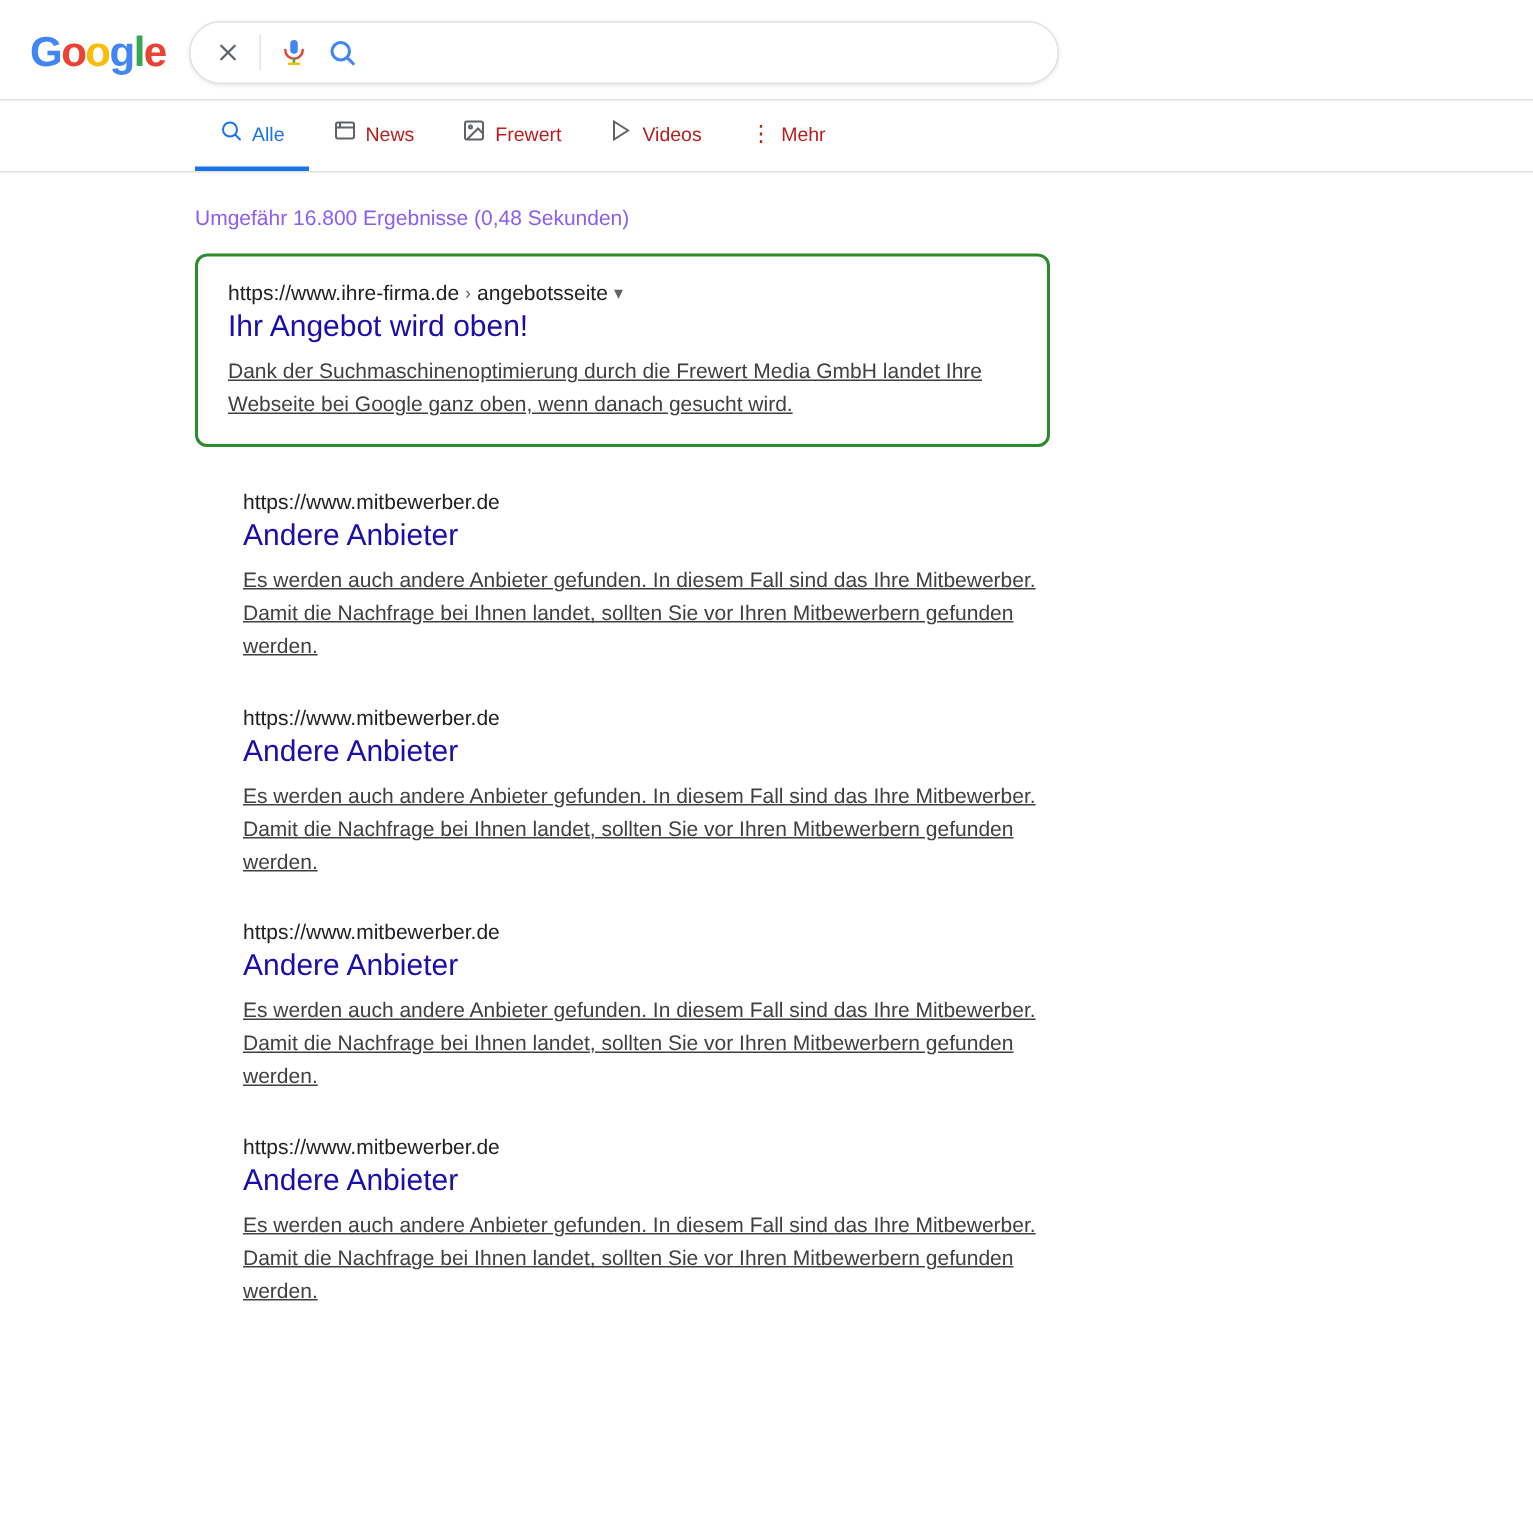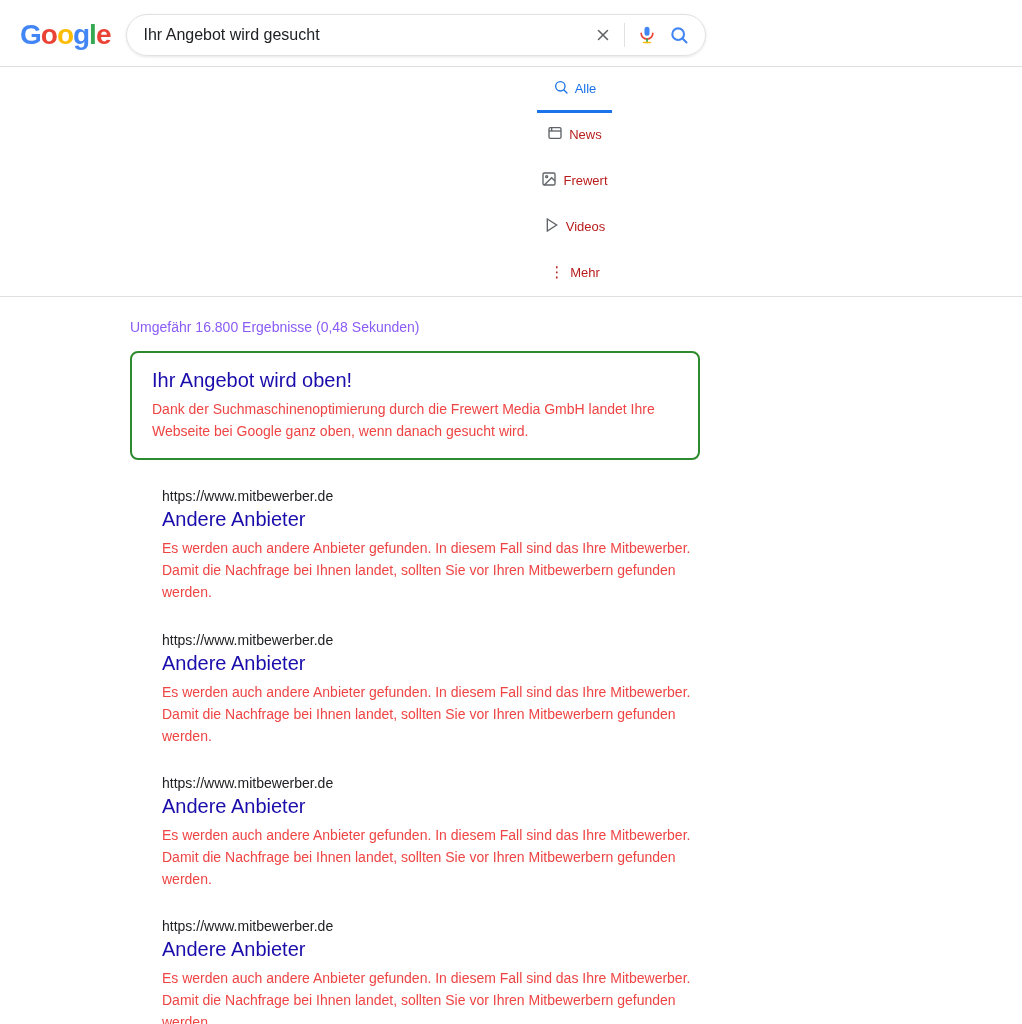--- a/index.html
+++ b/index.html
@@ -71,21 +71,20 @@
       background: #dfe1e5;
     }
 
     
     .nav-tabs {
       display: flex;
       align-items: center;
       padding: 0 3px 0 130px;
       gap: 0;
       border-bottom: 1px solid #e0e0e0;
-      flex-direction: column;
     }
     .nav-tab {
       display: flex;
       align-items: center;
       gap: 6px;
       padding: 12px 16px;
       cursor: pointer;
       color: #b91c1c;
       font-size: 13px;
       border-bottom: 3px solid transparent;
@@ -139,41 +138,41 @@
     .result-title {
       color: #1a0dab;
       font-size: 20px;
       font-weight: normal;
       margin-bottom: 6px;
       cursor: pointer;
       text-decoration: none;
       display: block;
     }
     .result-snippet {
-      color: #ef4444;
+      color: #404040;
       font-size: 14px;
       line-height: 1.58;
+      text-decoration: underline;
     }
   </style>
 </head>
 <body>
 
 <div class="header">
 
   <a class="google-logo" href="#">
     <span class="g-blue">G</span>
       <span class="g-red">o</span>
       <span class="g-yellow">o</span>
       <span class="g-blue">g</span>
       <span class="g-green">l</span>
       <span class="g-red">e</span>
   </a>
 
   <div class="search-bar">
-    <input class="search-input" type="text" value="Ihr Angebot wird gesucht" style="">
     <div class="search-icons">
 
       <button class="icon-btn" title="Löschen">
         <svg width="18" height="18" viewBox="0 0 24 24" fill="none" stroke="#5f6368" stroke-width="2" stroke-linecap="round">
           <line x1="18" y1="6" x2="6" y2="18"></line>
           <line x1="6" y1="6" x2="18" y2="18"></line>
         </svg>
       </button>
       <div class="divider-v"></div>
 
@@ -244,20 +243,26 @@
     <span class="tab-icon">⋮</span>
     <span>Mehr</span>
   </a>
 </div>
 
 <div class="results-container">
 
   <div class="results-stats">Umgefähr 16.800 Ergebnisse (0,48 Sekunden)</div>
 
   <div class="featured-result">
+    <div class="result-url">
+      <span>https://www.ihre-firma.de</span>
+      <span class="domain-arrow">›</span>
+      <span>angebotsseite</span>
+      <span class="domain-arrow" style="cursor:pointer;">▾</span>
+    </div>
     <a class="result-title" href="#">Ihr Angebot wird oben!</a>
     <div class="result-snippet">Dank der Suchmaschinenoptimierung durch die Frewert Media GmbH landet Ihre Webseite bei Google ganz oben, wenn danach gesucht wird.</div>
   </div>
 
   <div class="result-item">
     <div class="result-url">https://www.mitbewerber.de</div>
     <a class="result-title" href="#">Andere Anbieter</a>
     <div class="result-snippet">Es werden auch andere Anbieter gefunden. In diesem Fall sind das Ihre Mitbewerber. Damit die Nachfrage bei Ihnen landet, sollten Sie vor Ihren Mitbewerbern gefunden werden.</div>
   </div>
 

